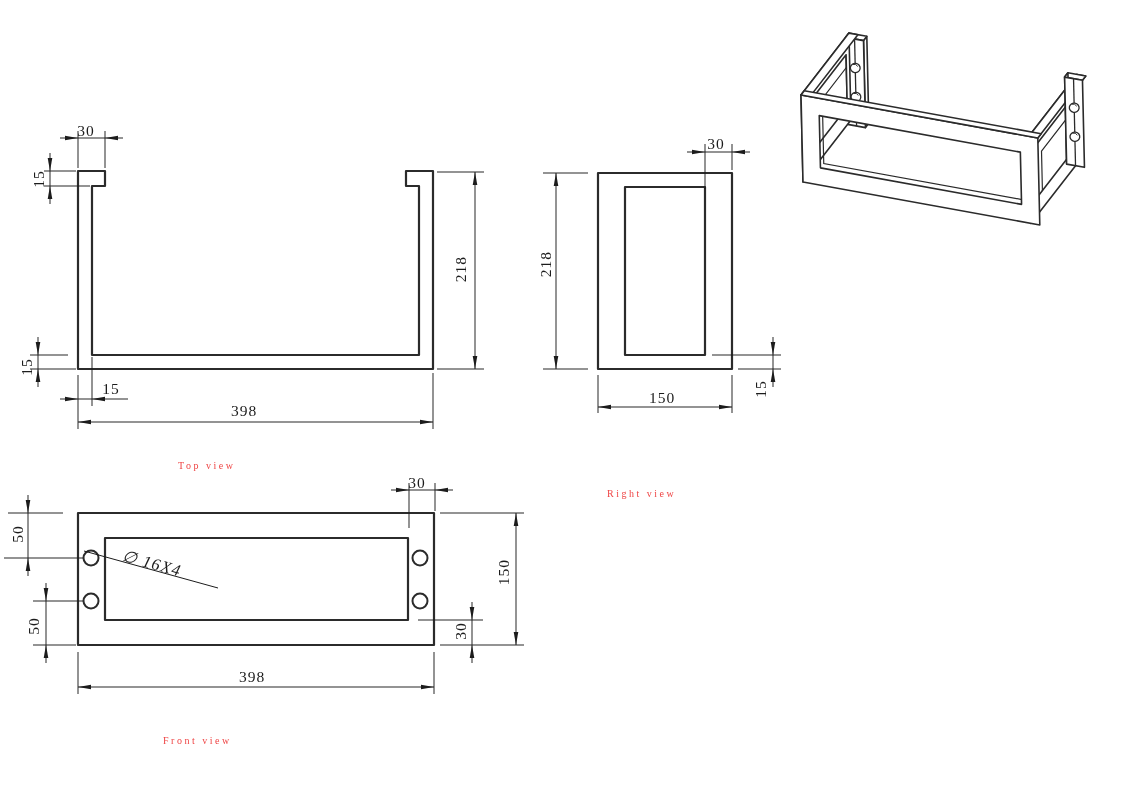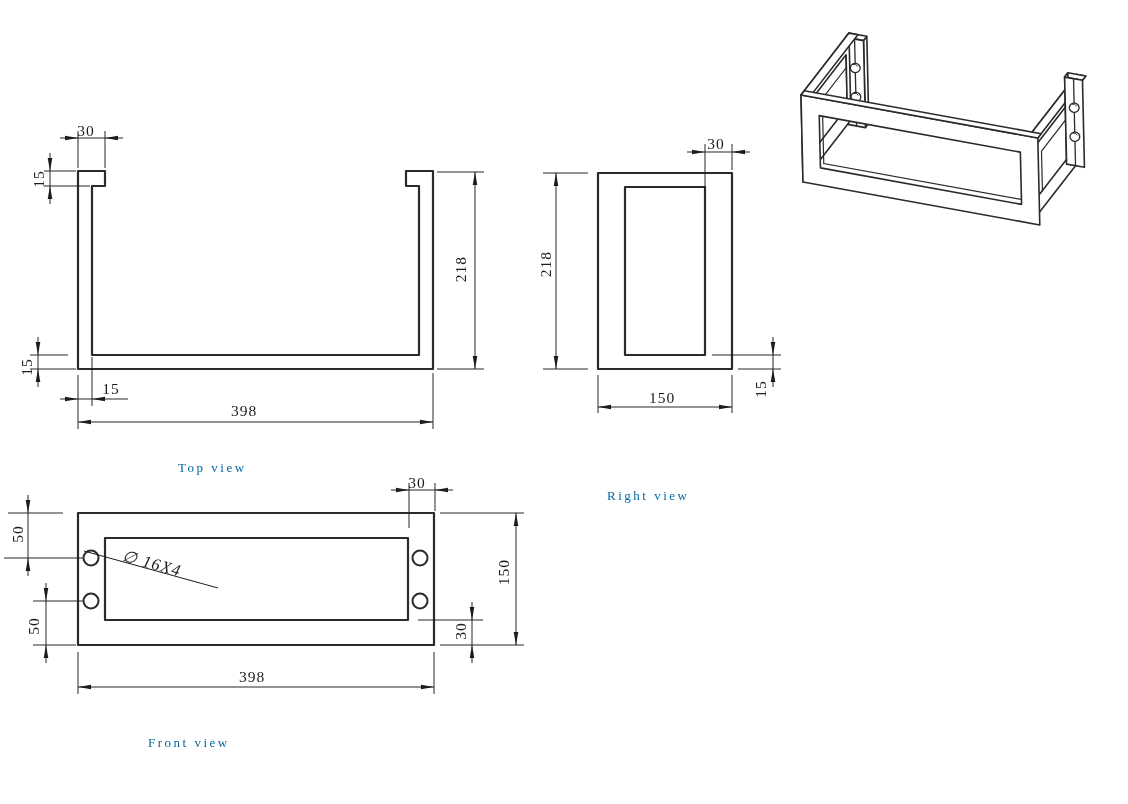--- a/index.html
+++ b/index.html
@@ -5,21 +5,21 @@
   html,body{margin:0;padding:0;}
   body{
     width:1128px;height:804px;background:#ffffff;overflow:hidden;
     font-family:"Liberation Serif","DejaVu Serif",serif;
   }
   .stage{position:relative;width:1025px;height:804px;background:#ffffff;text-align:right;}
   #cad{position:absolute;left:0;top:0;}
   .vtitle{
     position:absolute;
     font-family:"Liberation Serif","DejaVu Serif",serif;
-    font-size:13px;letter-spacing:2.5px;color:#0369a1;white-space:nowrap;
+    font-size:10px;letter-spacing:2.5px;color:#ef4444;white-space:nowrap;
   }
 </style>
 </head>
 <body>
 
 <div class="stage">
   <svg id="cad" width="1128" height="804" viewBox="0 0 1128 804">
       <g>
         <path d="M78.00 171.00L105.00 171.00L105.00 186.00L92.00 186.00L92.00 355.00L419.00 355.00L419.00 186.00L406.00 186.00L406.00 171.00L433.00 171.00L433.00 369.00L78.00 369.00Z" fill="#fff" stroke="#2b2b2b" stroke-width="2.2" stroke-linejoin="round"></path>
         <line x1="78" y1="131" x2="78" y2="168" stroke="#1c1c1c" stroke-width="0.95"></line>
@@ -171,14 +171,14 @@
         <clipPath id="cp-rw">
           <path d="M1032.58 149.50L1073.94 96.11L1075.14 148.31L1033.78 201.70Z"></path>
         </clipPath>
         <clipPath id="cp-fw">
           <path d="M819.25 115.64L1020.36 152.14L1021.56 204.34L820.45 167.84Z"></path>
         </clipPath>
       </defs>
     </svg>
   <div class="vtitle" style="left:178px;top:460px">Top view</div>
   <div class="vtitle" style="left:607px;top:488px">Right view</div>
-  <div class="vtitle" style="left:148px;top:735px">Front view</div>
+  <div class="vtitle" style="left:163px;top:735px">Front view</div>
 </div>
 
 </body></html>

